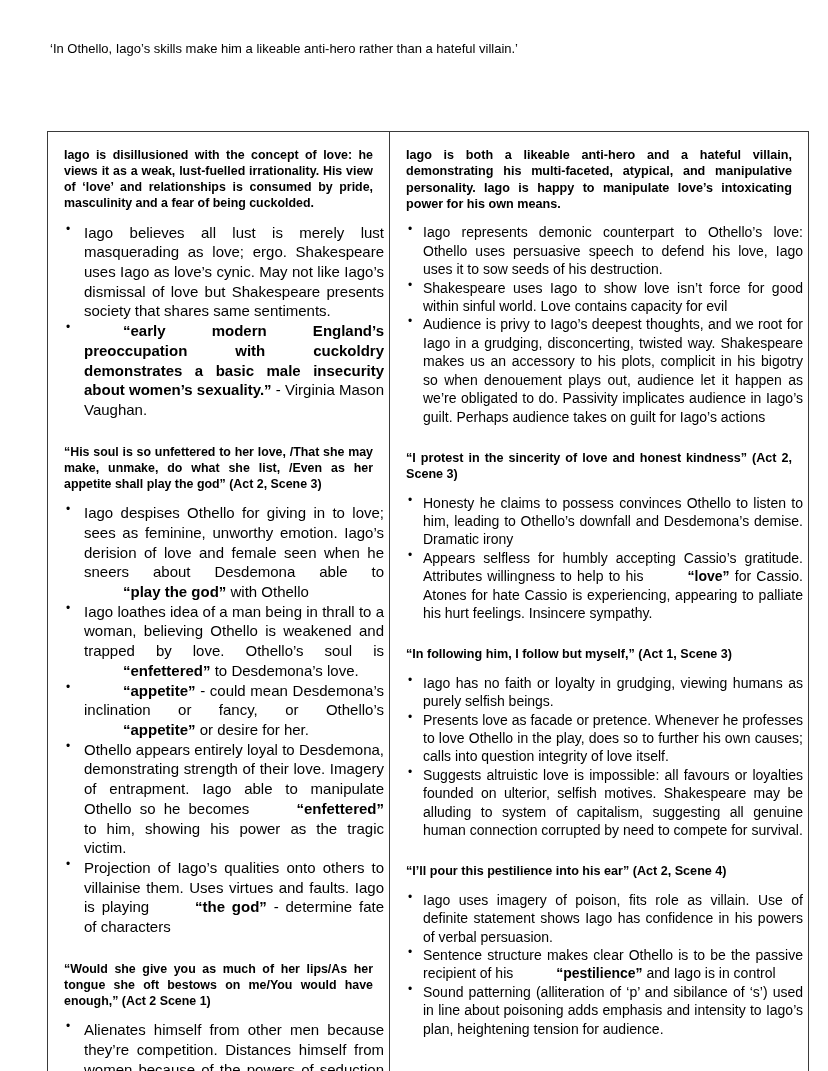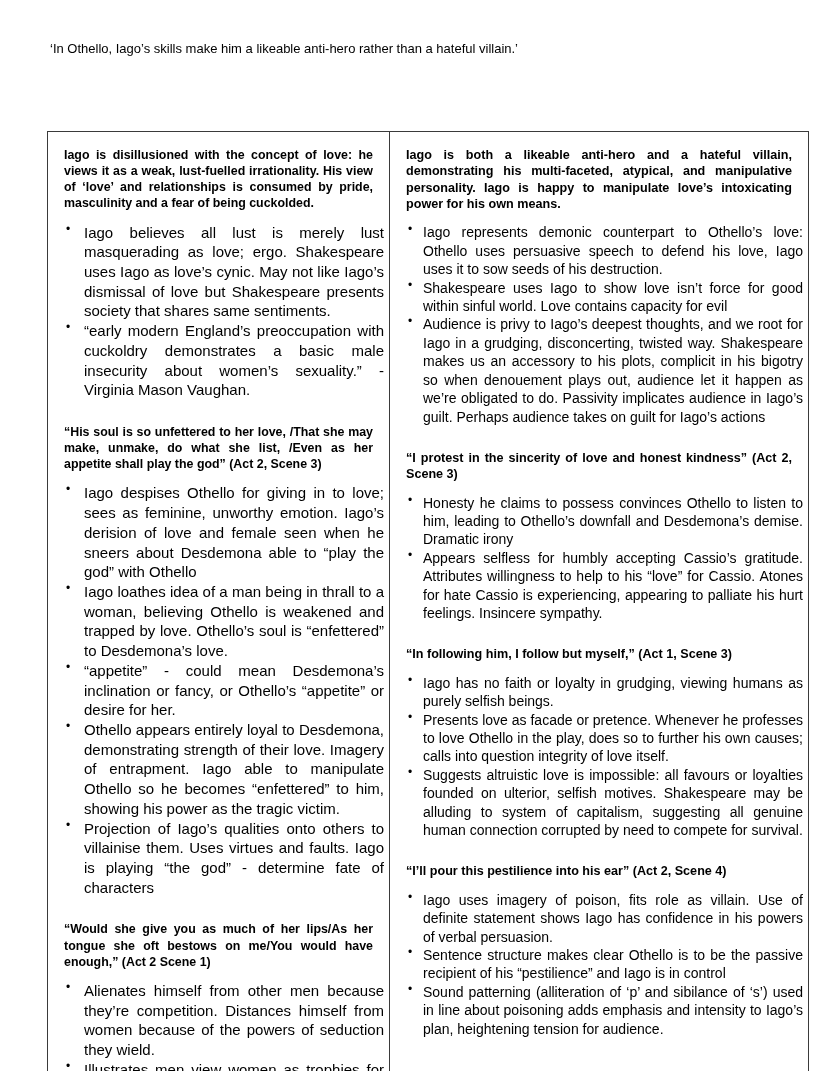--- a/index.html
+++ b/index.html
@@ -84,21 +84,21 @@
     line-height: 1.315;
   }
   ul.bullets li::before {
     content: "\2022";
     position: absolute;
     left: 13px;
     top: -1px;
     font-size: 12px;
     line-height: inherit;
   }
-  b { font-weight: normal; }
+  b { font-weight: bold; margin-left: 39px; }
   .tight { text-align-last: left; }
 </style>
 </head>
 <body>
 
 <div class="page">
 
   <div class="intro">
     <p>‘In Othello, Iago’s skills make him a likeable anti-hero rather than a hateful villain.’</p>
   </div>

